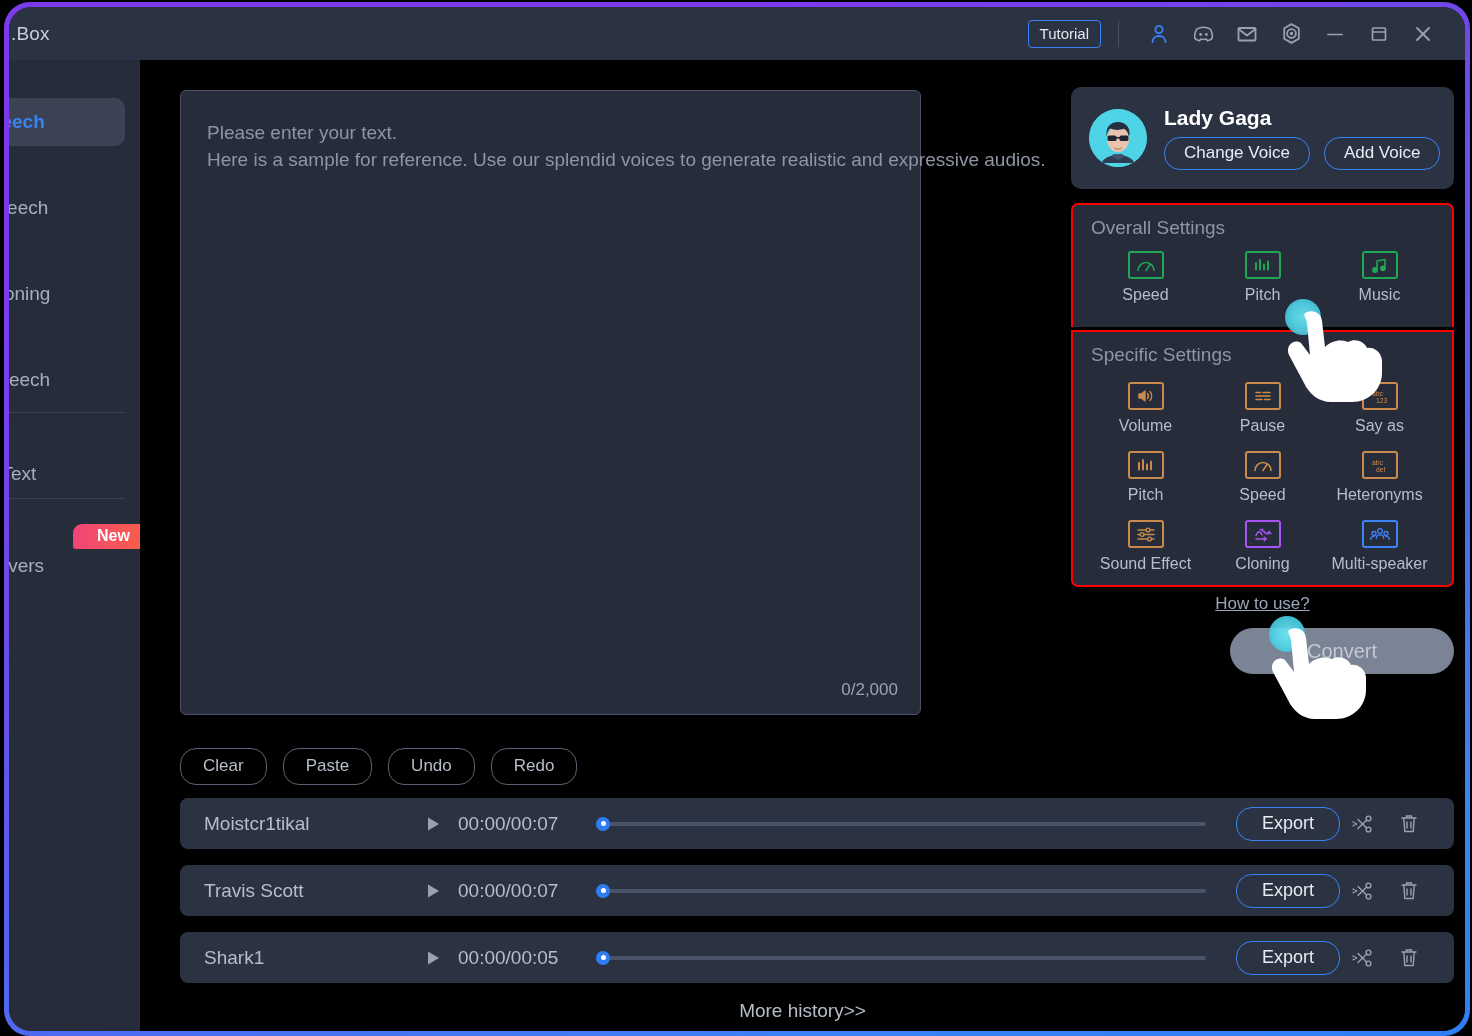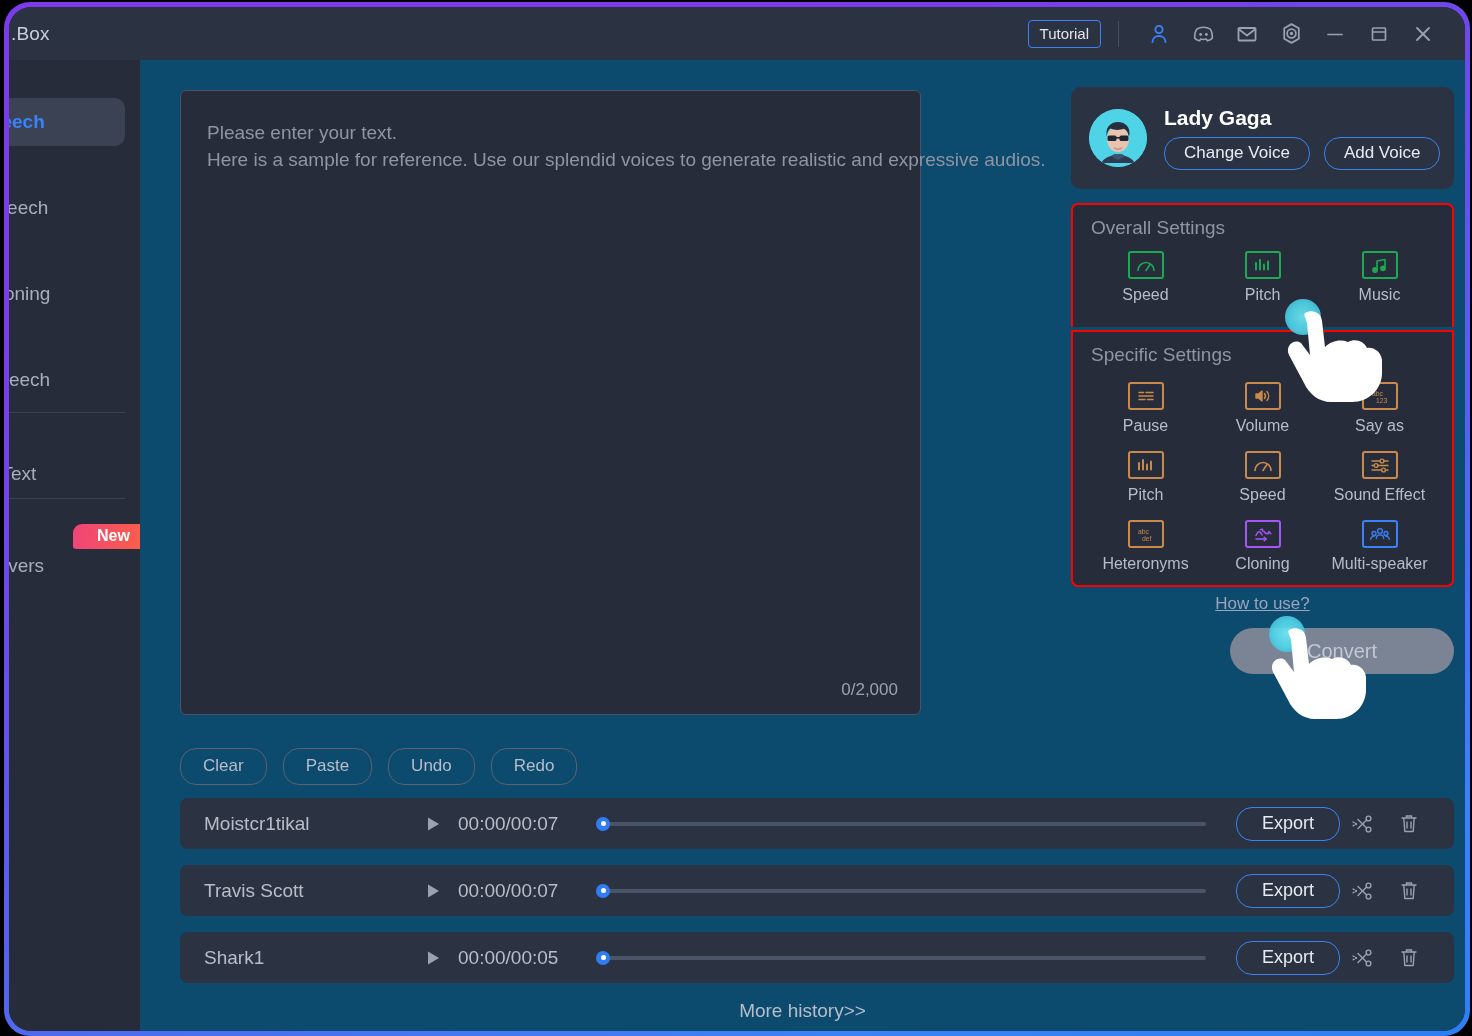--- a/index.html
+++ b/index.html
@@ -81,21 +81,21 @@
     position: absolute; left: 64px; top: 464px;
     background: linear-gradient(100deg, #f0447a 0%, #fb6340 100%);
     color: #ffffff; font-size: 16px; font-weight: bold;
     padding: 3px 24px 4px; border-radius: 9px 9px 9px 3px;
   }
 
   
   #content {
     position: absolute; left: 131px; top: 53px;
     width: calc(100% - 131px); height: calc(100% - 53px);
-    background: #0c4a6e;
+    background: #000000;
     text-decoration: underline;
   }
 
   
   #text-editor {
     position: absolute; left: 40px; top: 30px;
     width: 741px; height: 625px;
     background: #262c3a;
     border: 1px solid #4b5263; border-radius: 6px;
     padding: 28px 26px;
@@ -408,44 +408,44 @@
           </div>
         </div>
       </div>
 
       <div id="specific-settings">
         <div class="panel-title">Specific Settings</div>
         <div class="icon-grid" style="padding-top:16px">
 
           <div class="icon-cell">
             <div class="icon-box" style="color:#c98a4b">
+              <svg width="24" height="16" viewBox="0 0 24 16" fill="none" stroke="#c98a4b" stroke-width="1.4">
+                <path d="M5 6h2.5L11 3v10L7.5 10H5z" fill="#c98a4b" stroke-linejoin="round"></path>
+                <path d="M13.5 5.5a4 4 0 010 5" stroke-linecap="round"></path>
+                <path d="M16 3.5a7 7 0 010 9" stroke-linecap="round"></path>
+              </svg>
+            </div>
+            <div class="icon-label">Volume</div>
+          </div>
+
+          <div class="icon-cell">
+            <div class="icon-box" style="color:#c98a4b">
               <svg width="22" height="16" viewBox="0 0 22 16" stroke="#c98a4b" stroke-width="1.5" stroke-linecap="round">
                 <line x1="4" y1="4.5" x2="8.5" y2="4.5"></line>
                   <line x1="11" y1="4.5" x2="18" y2="4.5"></line>
                 <line x1="4" y1="8" x2="18" y2="8"></line>
                 <line x1="4" y1="11.5" x2="10" y2="11.5"></line>
                   <line x1="12.5" y1="11.5" x2="18" y2="11.5"></line>
               </svg>
             </div>
             <div class="icon-label">Pause</div>
           </div>
 
           <div class="icon-cell">
             <div class="icon-box" style="color:#c98a4b">
-              <svg width="24" height="16" viewBox="0 0 24 16" fill="none" stroke="#c98a4b" stroke-width="1.4">
-                <path d="M5 6h2.5L11 3v10L7.5 10H5z" fill="#c98a4b" stroke-linejoin="round"></path>
-                <path d="M13.5 5.5a4 4 0 010 5" stroke-linecap="round"></path>
-                <path d="M16 3.5a7 7 0 010 9" stroke-linecap="round"></path>
-              </svg>
-            </div>
-            <div class="icon-label">Volume</div>
-          </div>
-
-          <div class="icon-cell">
-            <div class="icon-box" style="color:#c98a4b">
               <svg width="26" height="18" viewBox="0 0 26 18">
                 <text x="5" y="8.5" font-family="Liberation Sans, sans-serif" font-size="6.8" fill="#c98a4b">abc</text>
                 <text x="9" y="15.5" font-family="Liberation Sans, sans-serif" font-size="6.8" fill="#c98a4b">123</text>
               </svg>
             </div>
             <div class="icon-label">Say as</div>
           </div>
 
           <div class="icon-cell">
             <div class="icon-box" style="color:#c98a4b">
@@ -460,44 +460,44 @@
           </div>
 
           <div class="icon-cell">
             <div class="icon-box" style="color:#c98a4b">
               <svg width="22" height="15" viewBox="0 0 22 15" fill="none" stroke="#c98a4b" stroke-width="1.6">
                 <path d="M3 12.5a8 8 0 0116 0" stroke-linecap="round"></path>
                 <line x1="11" y1="12.5" x2="15" y2="6.5" stroke-linecap="round"></line>
               </svg>
             </div>
             <div class="icon-label">Speed</div>
+          </div>
+
+          <div class="icon-cell">
+            <div class="icon-box" style="color:#c98a4b">
+              <svg width="26" height="18" viewBox="0 0 26 18">
+                <text x="5" y="8.5" font-family="Liberation Sans, sans-serif" font-size="6.8" fill="#c98a4b">abc</text>
+                <text x="9" y="15.5" font-family="Liberation Sans, sans-serif" font-size="6.8" fill="#c98a4b">def</text>
+              </svg>
+            </div>
+            <div class="icon-label">Heteronyms</div>
           </div>
 
           <div class="icon-cell">
             <div class="icon-box" style="color:#c98a4b">
               <svg width="24" height="17" viewBox="0 0 24 17" stroke="#c98a4b" stroke-width="1.4" fill="#262c3a">
                 <line x1="4" y1="4" x2="20" y2="4" stroke-linecap="round"></line>
                 <line x1="4" y1="8.5" x2="20" y2="8.5" stroke-linecap="round"></line>
                 <line x1="4" y1="13" x2="20" y2="13" stroke-linecap="round"></line>
                 <circle cx="14" cy="4" r="1.9"></circle>
                 <circle cx="8" cy="8.5" r="1.9"></circle>
                 <circle cx="15.5" cy="13" r="1.9"></circle>
               </svg>
             </div>
             <div class="icon-label">Sound Effect</div>
-          </div>
-
-          <div class="icon-cell">
-            <div class="icon-box" style="color:#c98a4b">
-              <svg width="26" height="18" viewBox="0 0 26 18">
-                <text x="5" y="8.5" font-family="Liberation Sans, sans-serif" font-size="6.8" fill="#c98a4b">abc</text>
-                <text x="9" y="15.5" font-family="Liberation Sans, sans-serif" font-size="6.8" fill="#c98a4b">def</text>
-              </svg>
-            </div>
-            <div class="icon-label">Heteronyms</div>
           </div>
 
           <div class="icon-cell">
             <div class="icon-box" style="color:#a855f7">
               <svg width="24" height="17" viewBox="0 0 24 17" fill="none" stroke="#a855f7" stroke-width="1.5">
                 <path d="M5 9.5c2-5 4-5 6-0.5" stroke-linecap="round"></path>
                 <path d="M9.5 3.5h2.2v2.2" stroke-linecap="round" stroke-linejoin="round" transform="rotate(-10 10.5 4.5)"></path>
                 <path d="M13 5.5c2.5 3 3.5 3 5 0" stroke-linecap="round"></path>
                 <path d="M17 7.8l1.6-1.8 1.2 1.8" stroke-linecap="round" stroke-linejoin="round"></path>
                 <path d="M5 13h10" stroke-linecap="round"></path>

